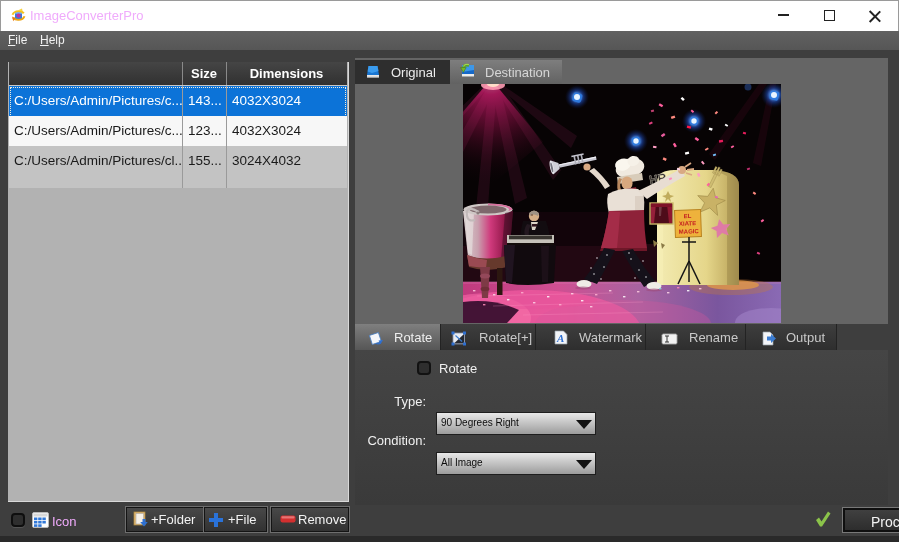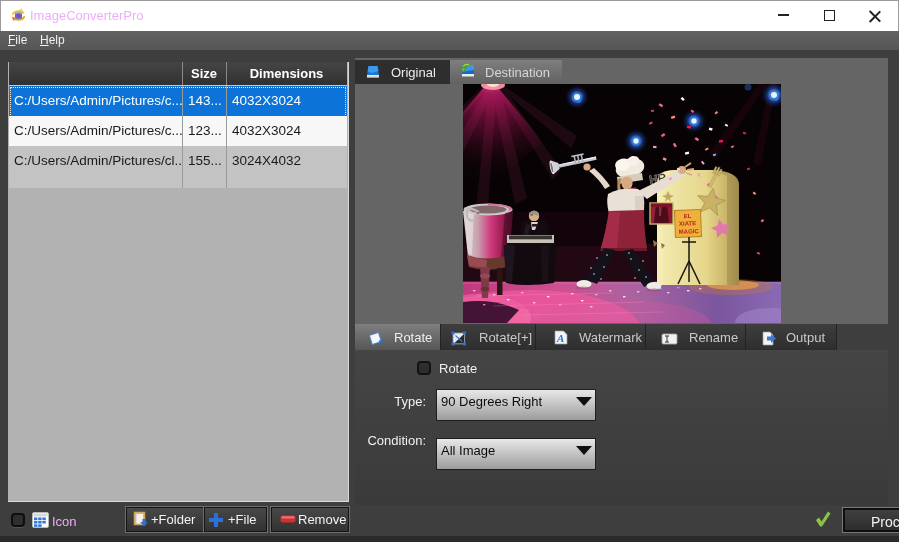--- a/index.html
+++ b/index.html
@@ -55,23 +55,23 @@
 #btab-water { left:536px; width:110px; }
 #btab-rename { left:646px; width:100px; }
 #btab-output { left:746px; width:91px; }
 .btabtxt { position:absolute; top:6px; }
 
 
 #chk-rotate { left:417px; top:361px; width:14px; height:14px; background:#2e2e2e; border:2px solid #121212; border-radius:4px; }
 #lbl-rotate { left:439px; top:361px; font-size:13px; color:#f0f0f0; }
 #lbl-type { left:336px; top:394px; width:90px; text-align:right; font-size:13px; color:#f0f0f0; }
 #lbl-cond { left:336px; top:433px; width:90px; text-align:right; font-size:13px; color:#f0f0f0; }
-.dropdown { position:absolute; left:436px; width:160px; height:32px; background:linear-gradient(#e8e8e8,#9c9c9c); border:1px solid #1e1e1e; color:#0c0c0c; font-size:13px; }
+.dropdown { position:absolute; left:436px; width:160px; height:23px; background:linear-gradient(#e8e8e8,#9c9c9c); border:1px solid #1e1e1e; color:#0c0c0c; font-size:10px;margin-top:23px; }
 #dd1 { top:389px; }
-#dd2 { top:438px; }
+#dd2 { top:429px; }
 .ddtxt { position:absolute; left:4px; top:4px; }
 .ddarrow { position:absolute; right:3px; top:7px; width:0; height:0; border-left:8px solid transparent; border-right:8px solid transparent; border-top:9px solid #111; }
 
 
 #chk-icon { left:11px; top:513px; width:14px; height:14px; background:#2e2e2e; border:2px solid #0e0e0e; border-radius:4px; box-shadow:0 1px 0 rgba(255,255,255,.12); }
 #lbl-icon { left:52px; top:514px; font-size:13px; color:#f0abfc; }
 .btn { position:absolute; top:507px; height:25px; background:linear-gradient(#484848,#323232); border:1px solid #141414; box-shadow:0 0 0 1px #6e6e6e; color:#f2f2f2; font-size:13px; }
 #btn-folder { left:126px; width:82px; }
 #btn-file { left:204px; width:63px; }
 #btn-remove { left:271px; width:78px; }

